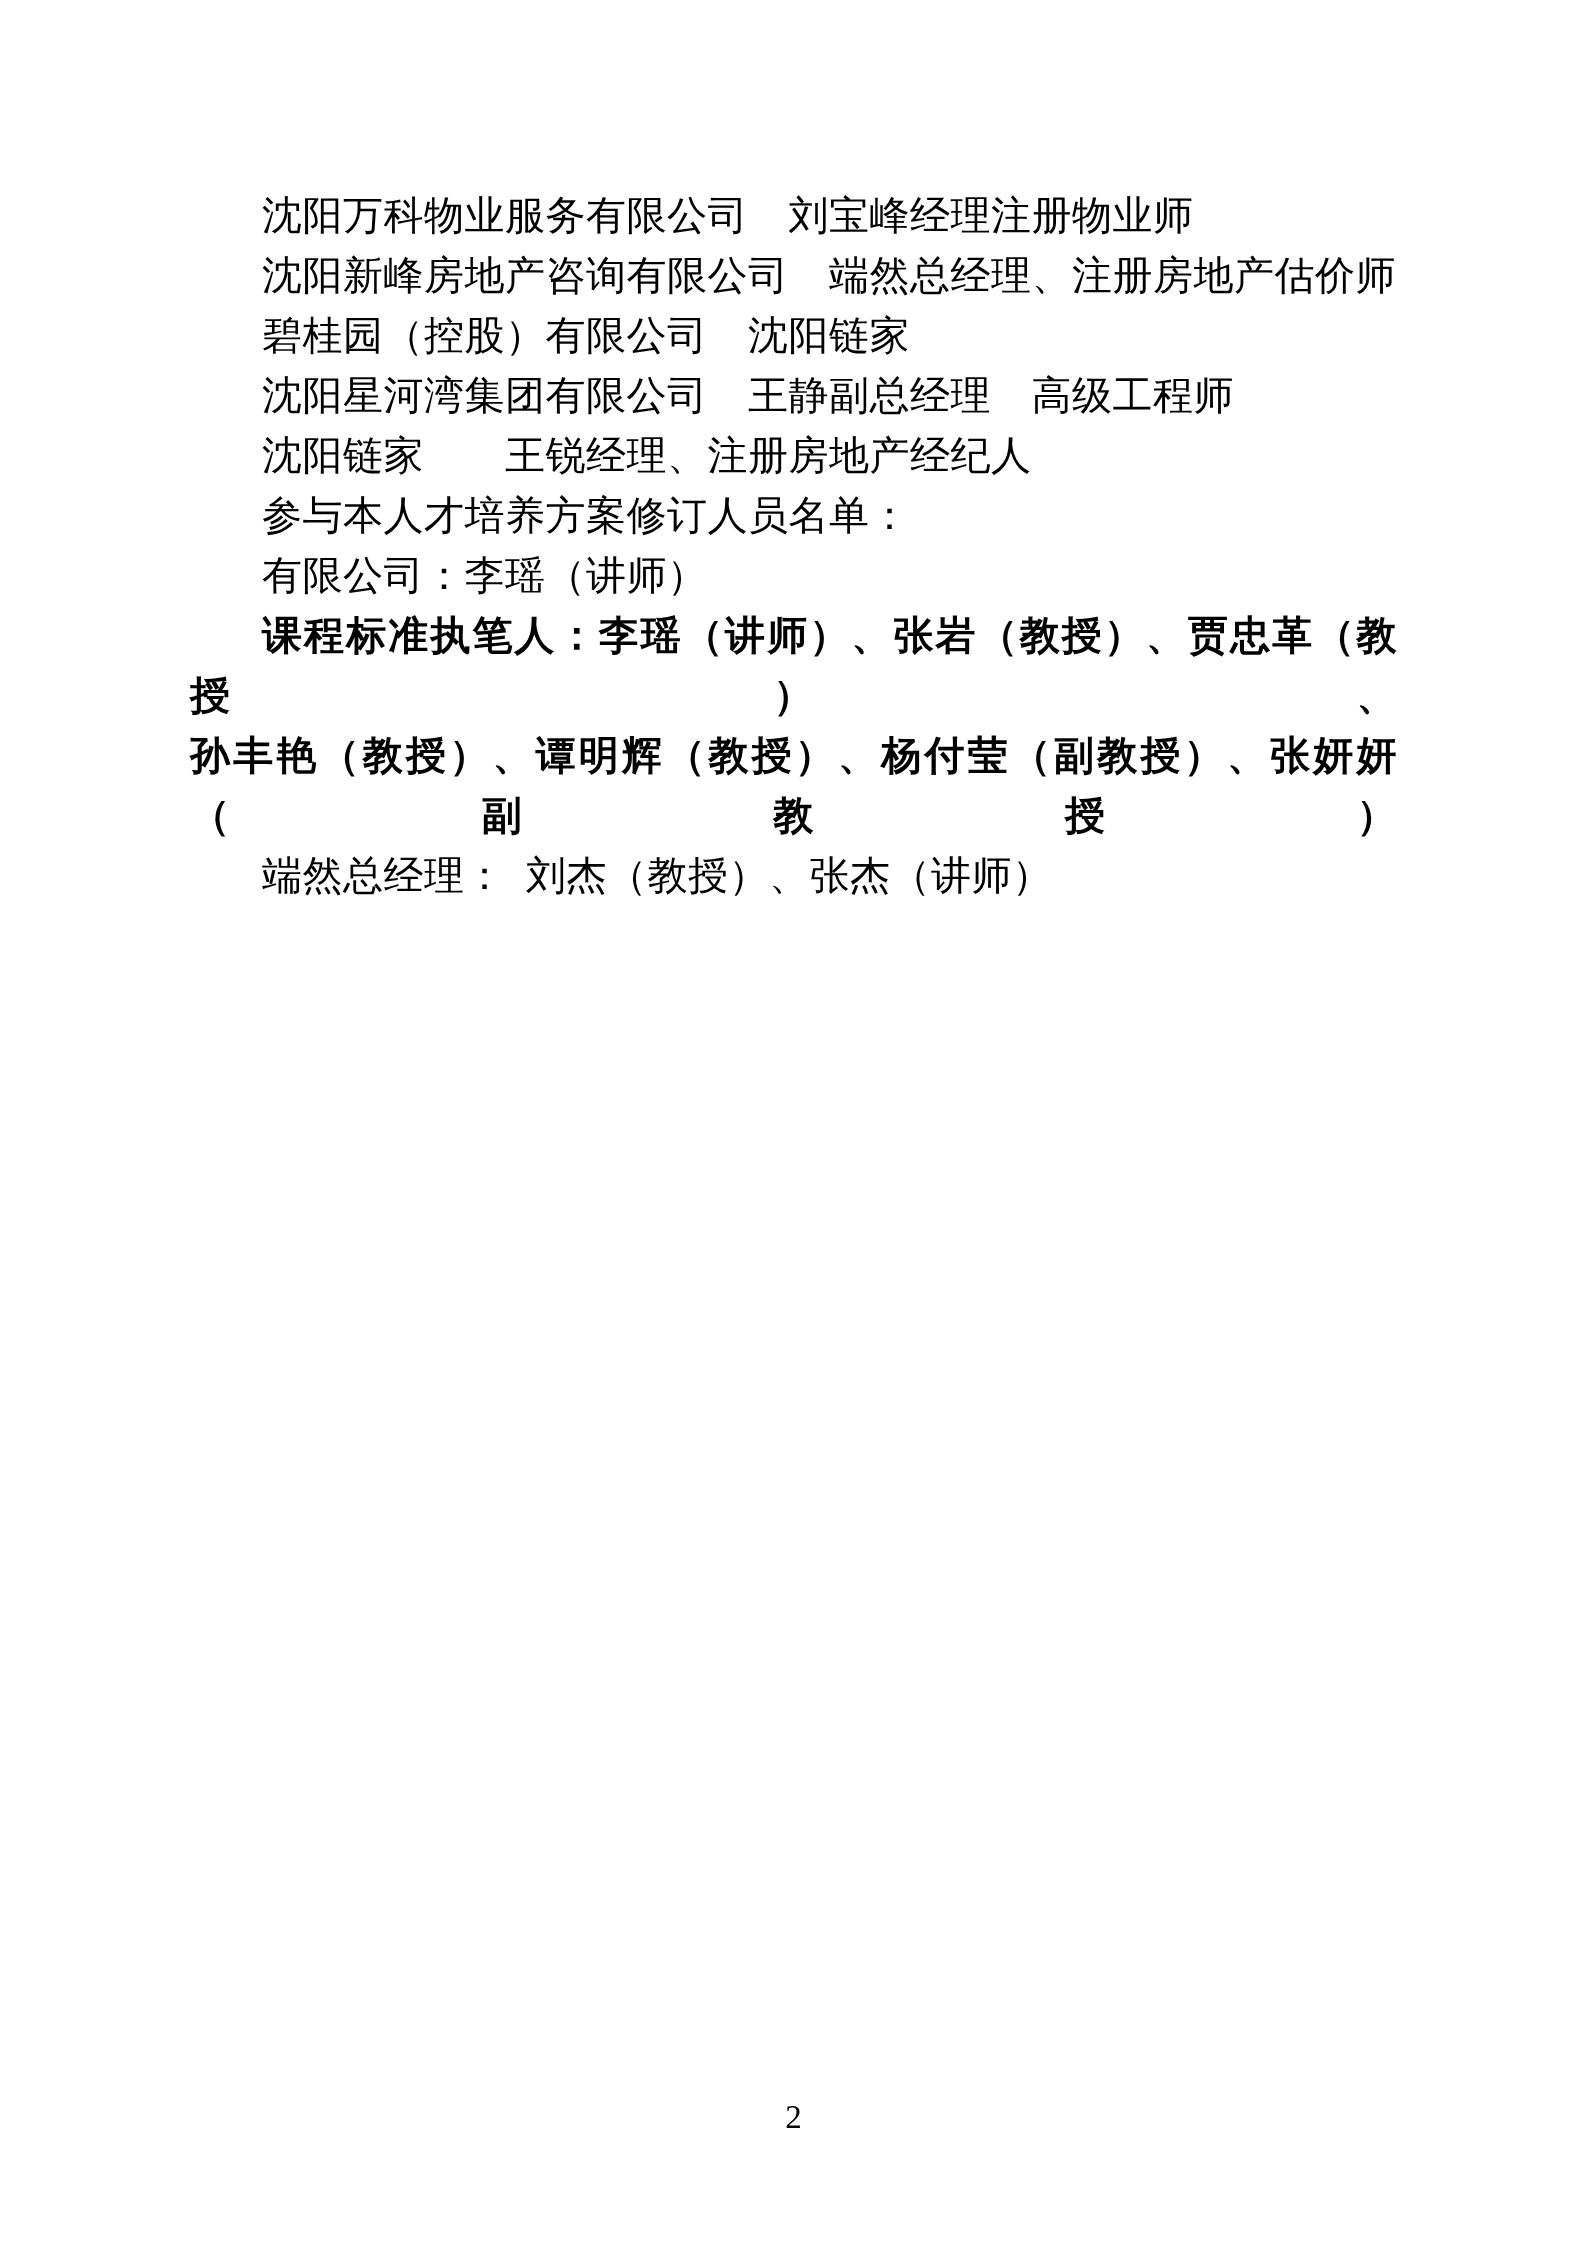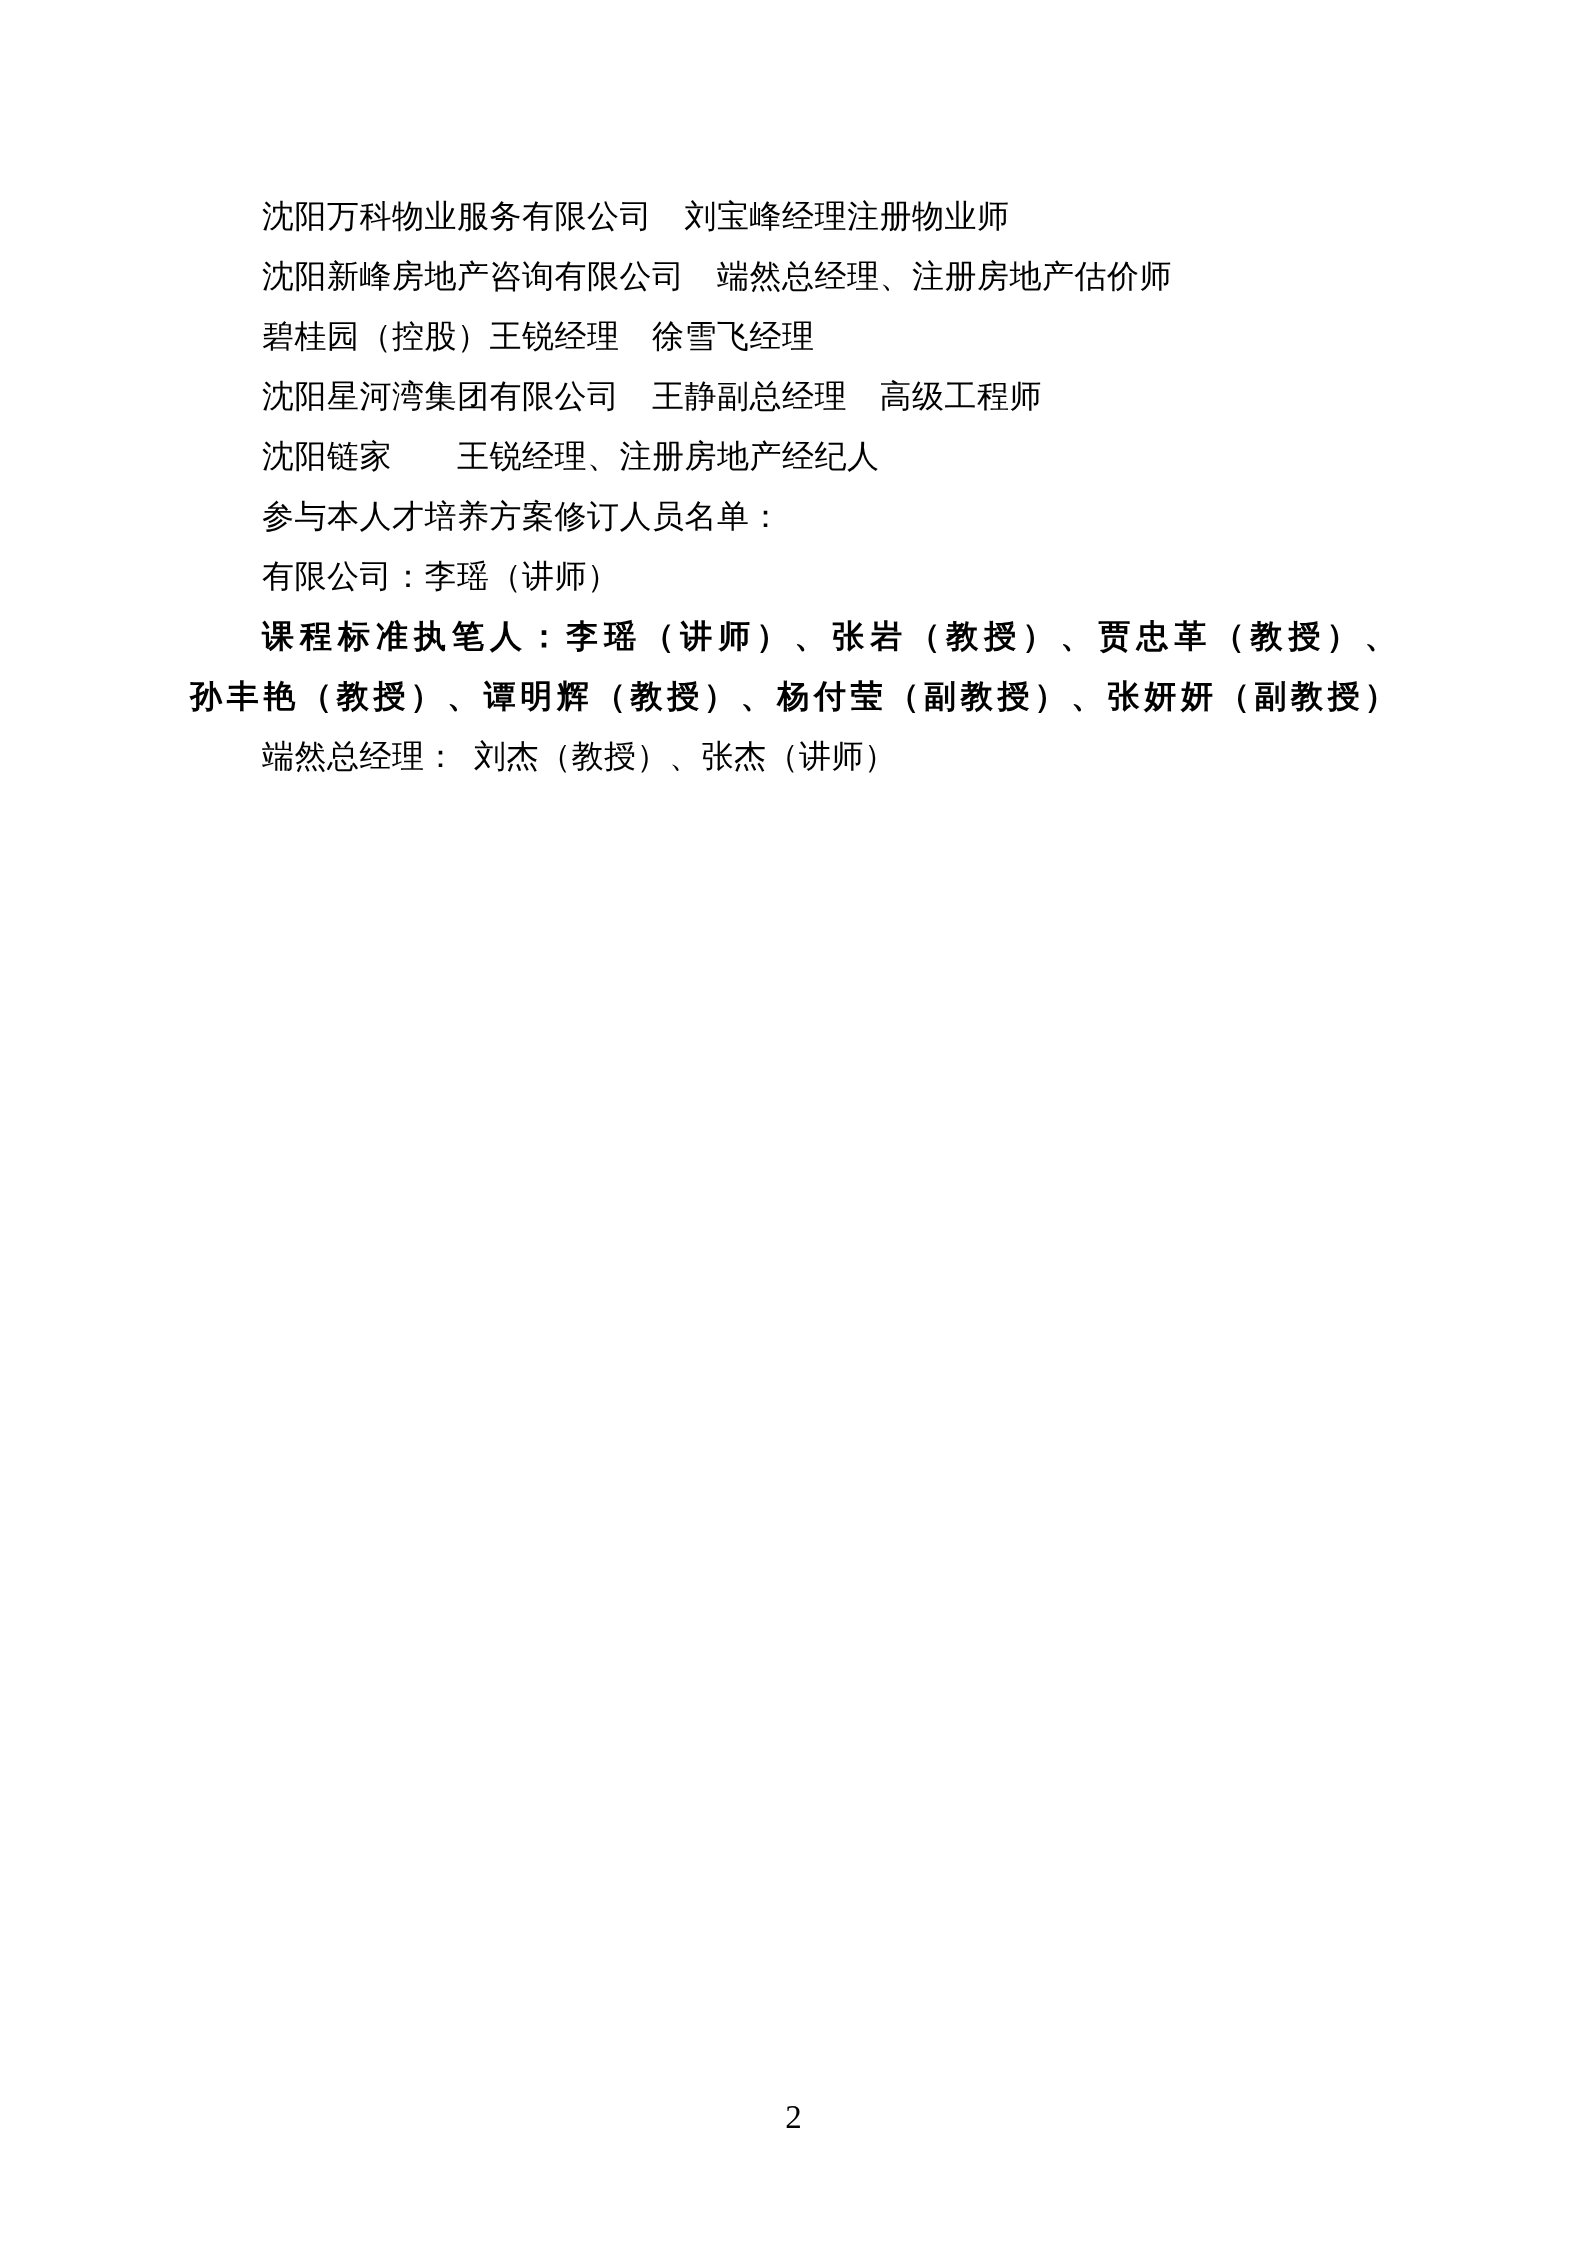--- a/index.html
+++ b/index.html
@@ -18,21 +18,21 @@
   }
   .content {
     position: absolute;
     left: 190px;
     top: 186px;
     width: 1207px;
   }
   .line {
     margin: 0;
     padding: 0;
-    font-size: 32px;
+    font-size: 40px;
     line-height: 60px;
     white-space: pre-wrap;
     letter-spacing: 0.5px;
   }
   .indent {
     text-indent: 72px;
   }
   .bold {
     font-weight: normal;
   }
@@ -53,21 +53,21 @@
     color: #000000;
   }
 </style>
 </head>
 <body>
 
 <div class="page">
   <div class="content">
     <p class="line indent">沈阳万科物业服务有限公司　刘宝峰经理注册物业师</p>
     <p class="line indent">沈阳新峰房地产咨询有限公司　端然总经理、注册房地产估价师</p>
-    <p class="line indent">碧桂园（控股）王锐经理　徐雪飞经理</p>
+    <p class="line indent">碧桂园（控股）有限公司　沈阳链家</p>
     <p class="line indent">沈阳星河湾集团有限公司　王静副总经理　高级工程师</p>
     <p class="line indent">沈阳链家　　王锐经理、注册房地产经纪人</p>
     <p class="line indent bold">参与本人才培养方案修订人员名单：</p>
     <p class="line indent">有限公司：李瑶（讲师）</p>
     <p class="line indent stretch">课程标准执笔人：李瑶（讲师）、张岩（教授）、贾忠革（教授）、</p>
     <p class="line stretch">孙丰艳（教授）、谭明辉（教授）、杨付莹（副教授）、张妍妍（副教授）</p>
     <p class="line indent">端然总经理：  刘杰（教授）、张杰（讲师）</p>
   </div>
 
   <div class="page-number">2</div>

